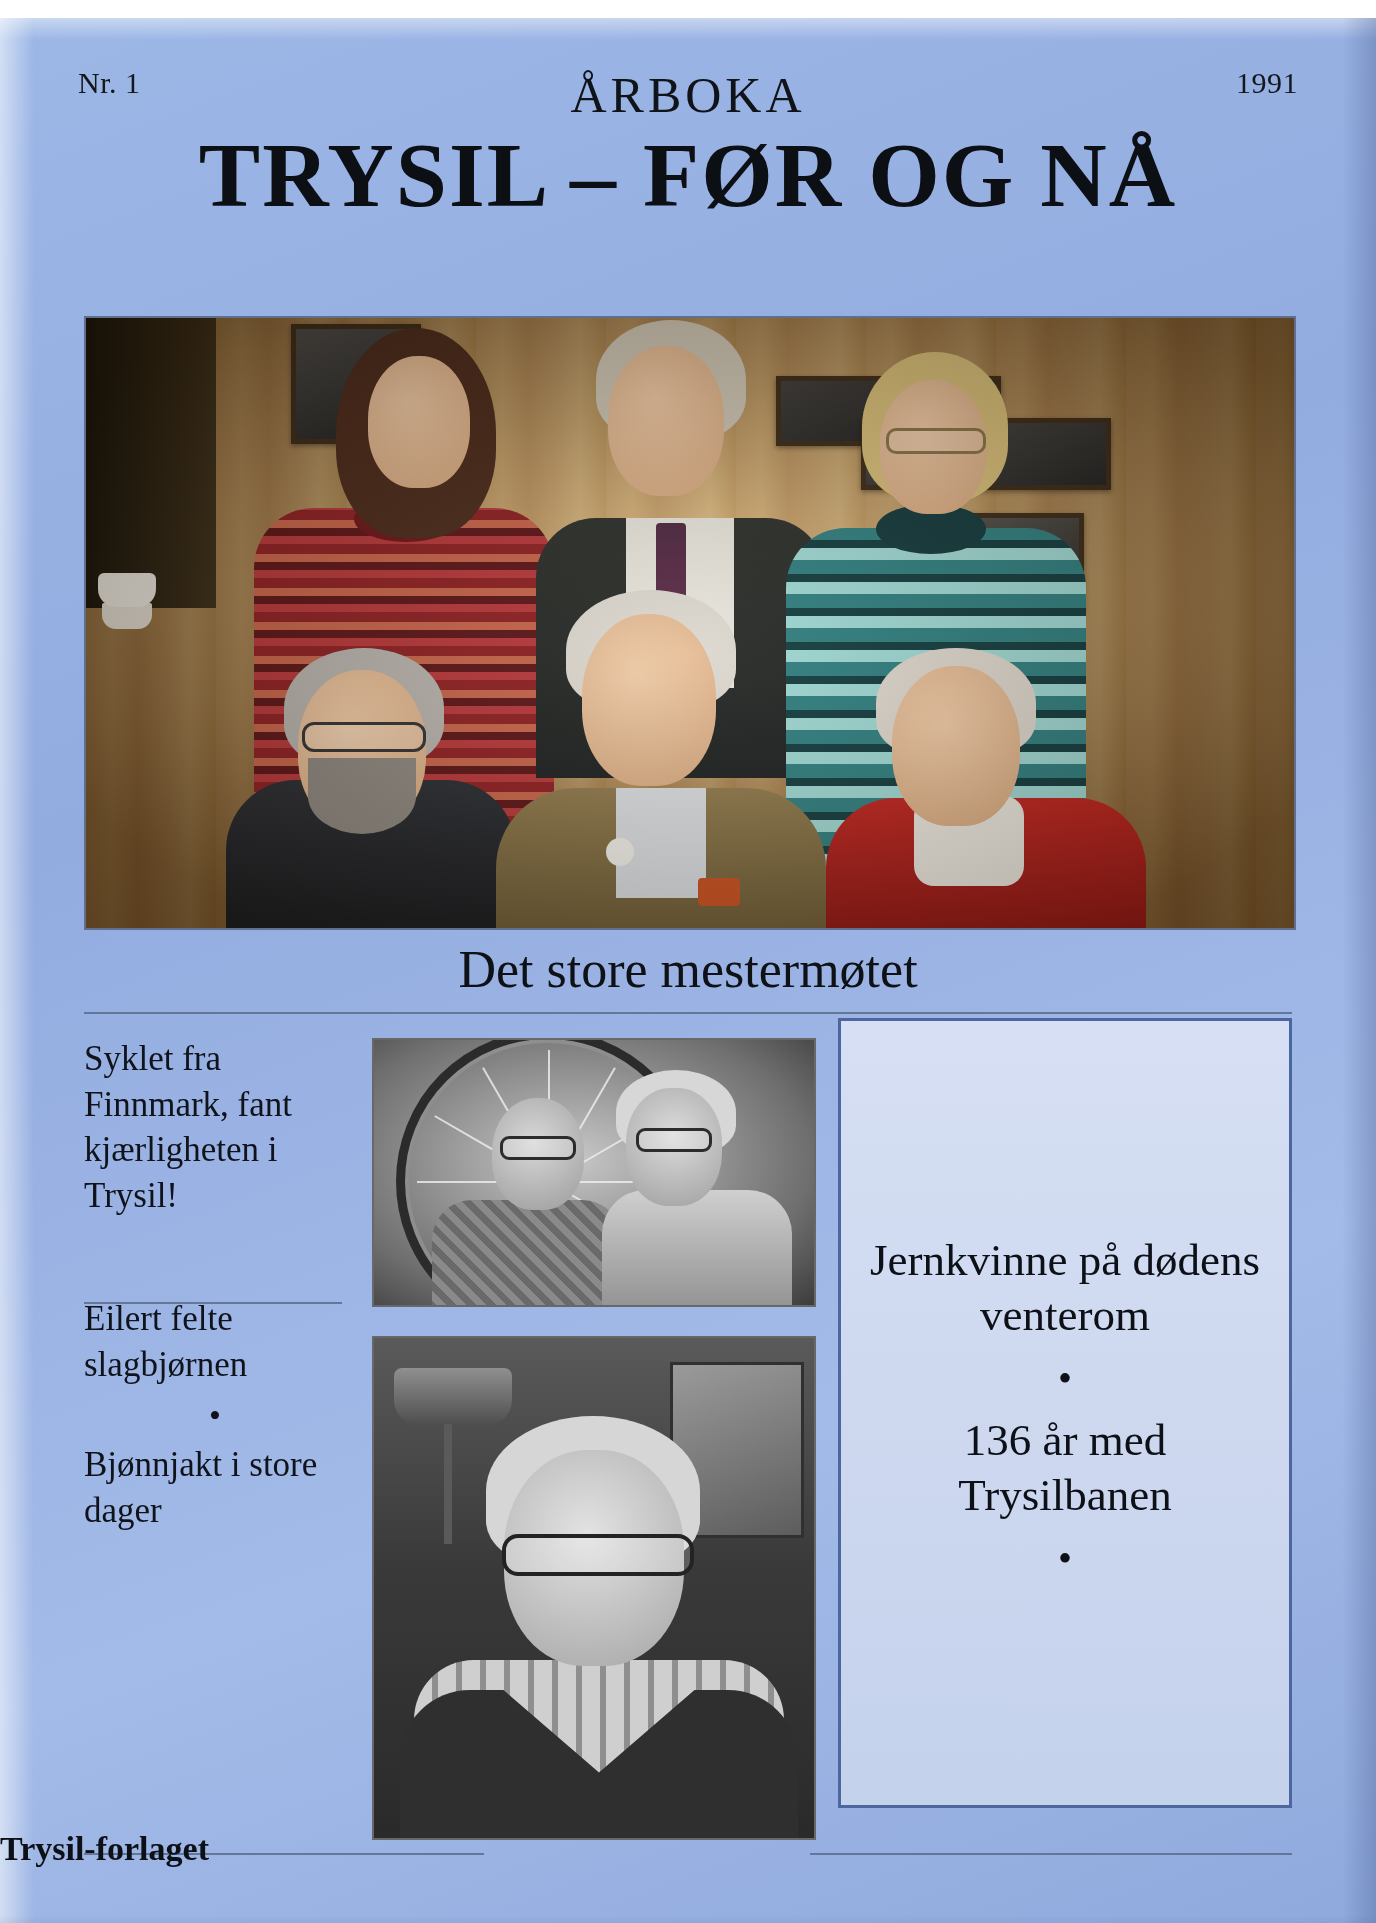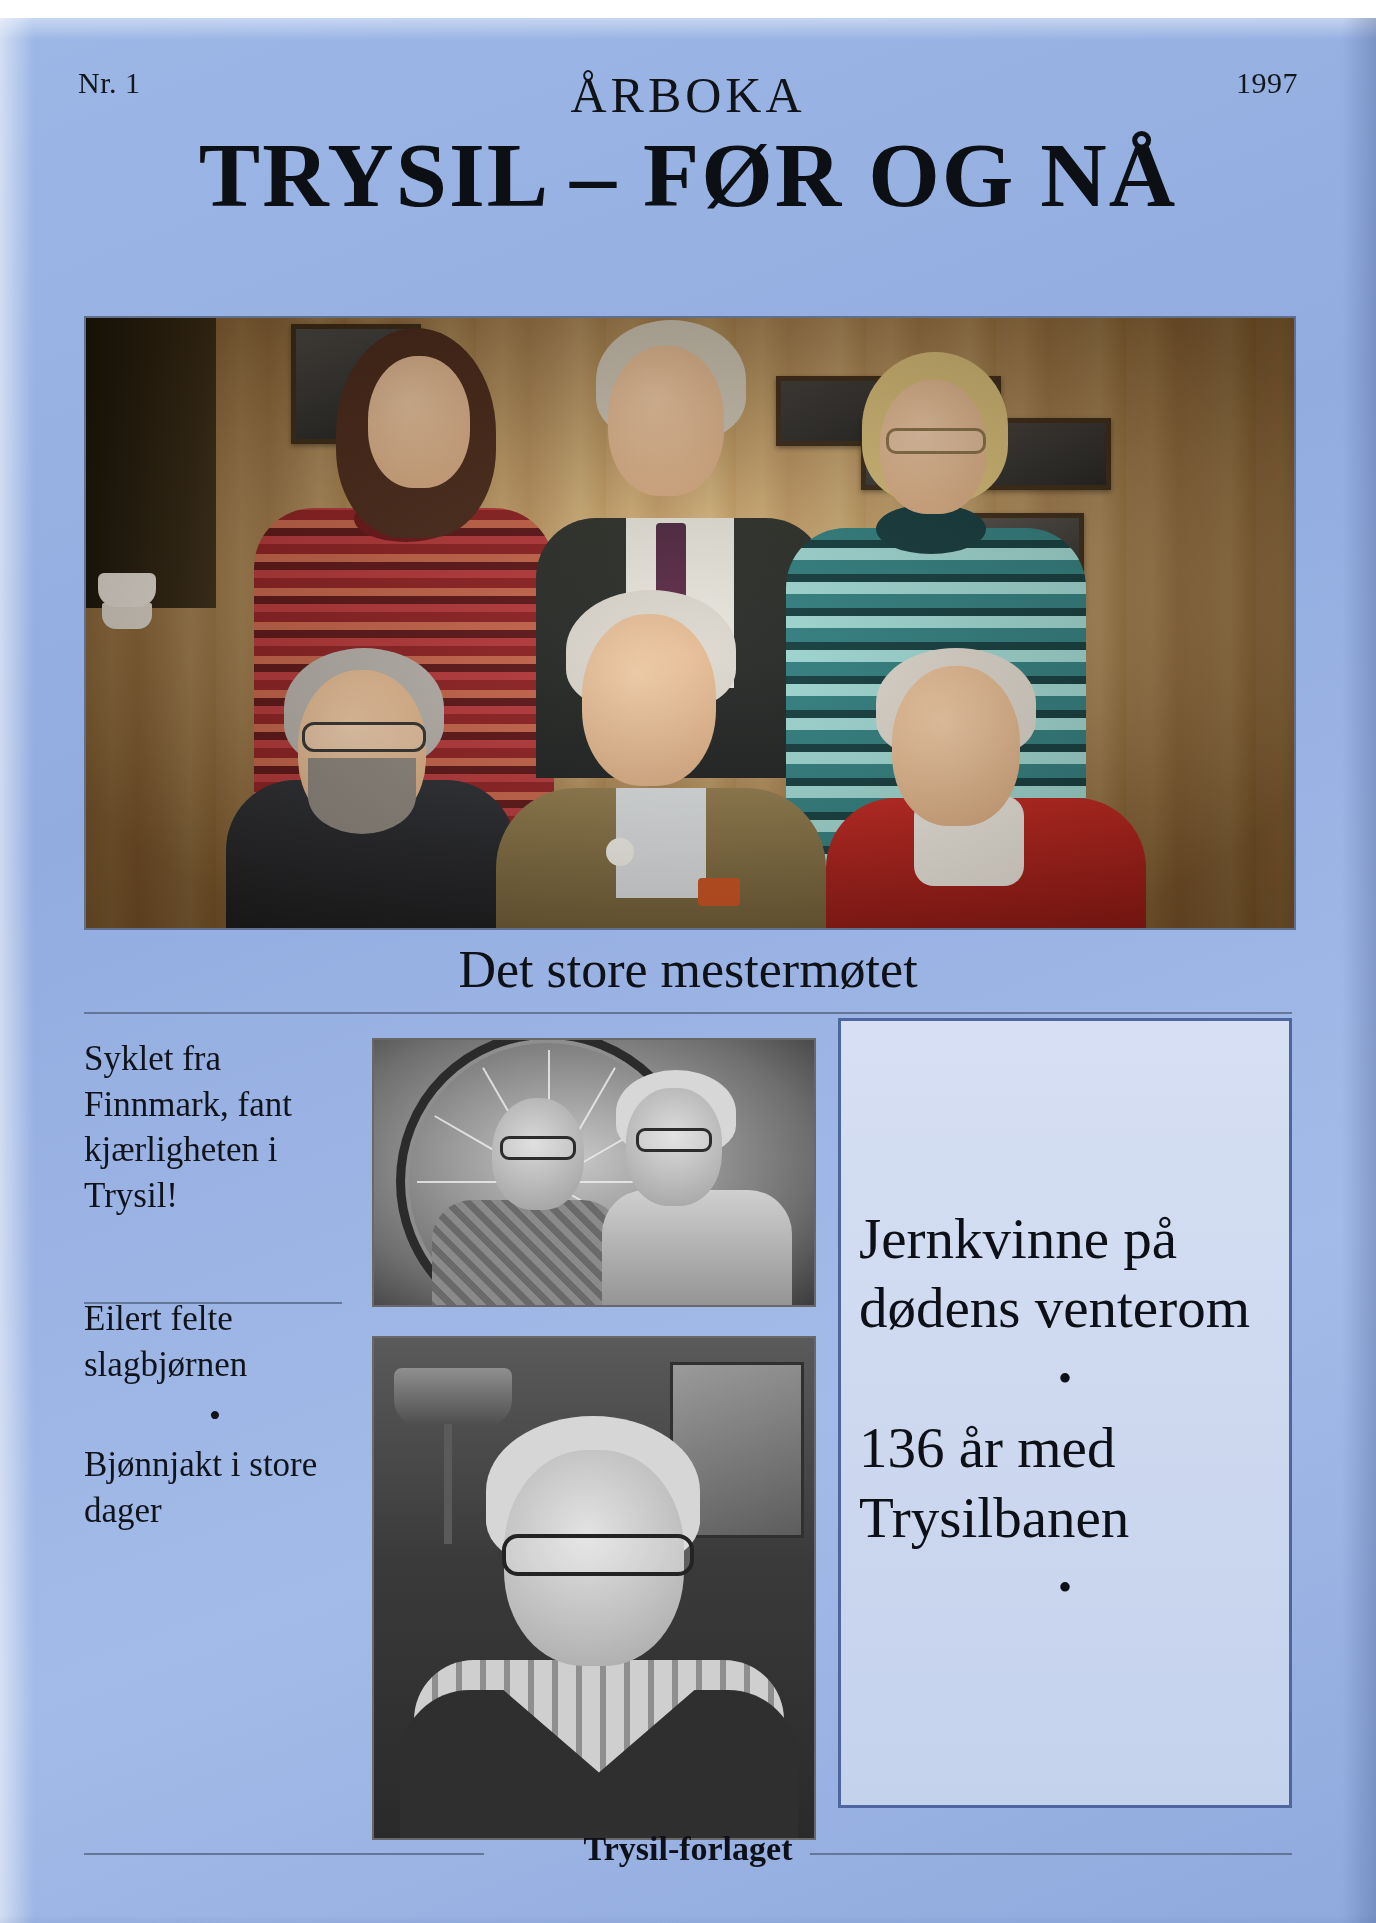--- a/index.html
+++ b/index.html
@@ -314,58 +314,58 @@
     background: #cfd9f0;
     background: linear-gradient(180deg,#d6dff3,#c5d2ec);
     display: flex;
     flex-direction: column;
     align-items: center;
     justify-content: center;
     padding: 14px 18px;
     box-sizing: border-box;
   }
   .rb-line {
-    font-size: 57px;
+    text-align: center;
+    font-size: 45px;
     line-height: 1.22;
     color: #0d1016;
   }
   .rb-dot {
     text-align: center;
     font-size: 40px;
     line-height: 1.0;
     margin: 16px 0 14px 0;
     color: #0d1016;
   }
 
   
   .publisher {
     position: absolute;
     top: 1812px;
     left: 0;
     width: 100%;
-    text-align: center;
     font-size: 34px;
     font-weight: bold;
     color: #0d1016;
   }
 </style>
 </head>
 <body>
 
 <div class="cover">
 
   <div class="edge-top"></div>
   <div class="edge-left"></div>
   <div class="edge-right"></div>
   <div class="edge-bottom"></div>
 
   <div class="topbar">
     <div class="issue-no">Nr. 1</div>
     <div class="arboka">ÅRBOKA</div>
-    <div class="year">1997</div>
+    <div class="year">1991</div>
   </div>
 
   <div class="main-title">TRYSIL – FØR OG NÅ</div>
 
   <div class="hero">
     <div class="hero-inner">
       <div class="wall"></div>
       <div class="wall-shade"></div>
       <div class="dark-left"></div>
       <div class="shelf-cup"></div>

